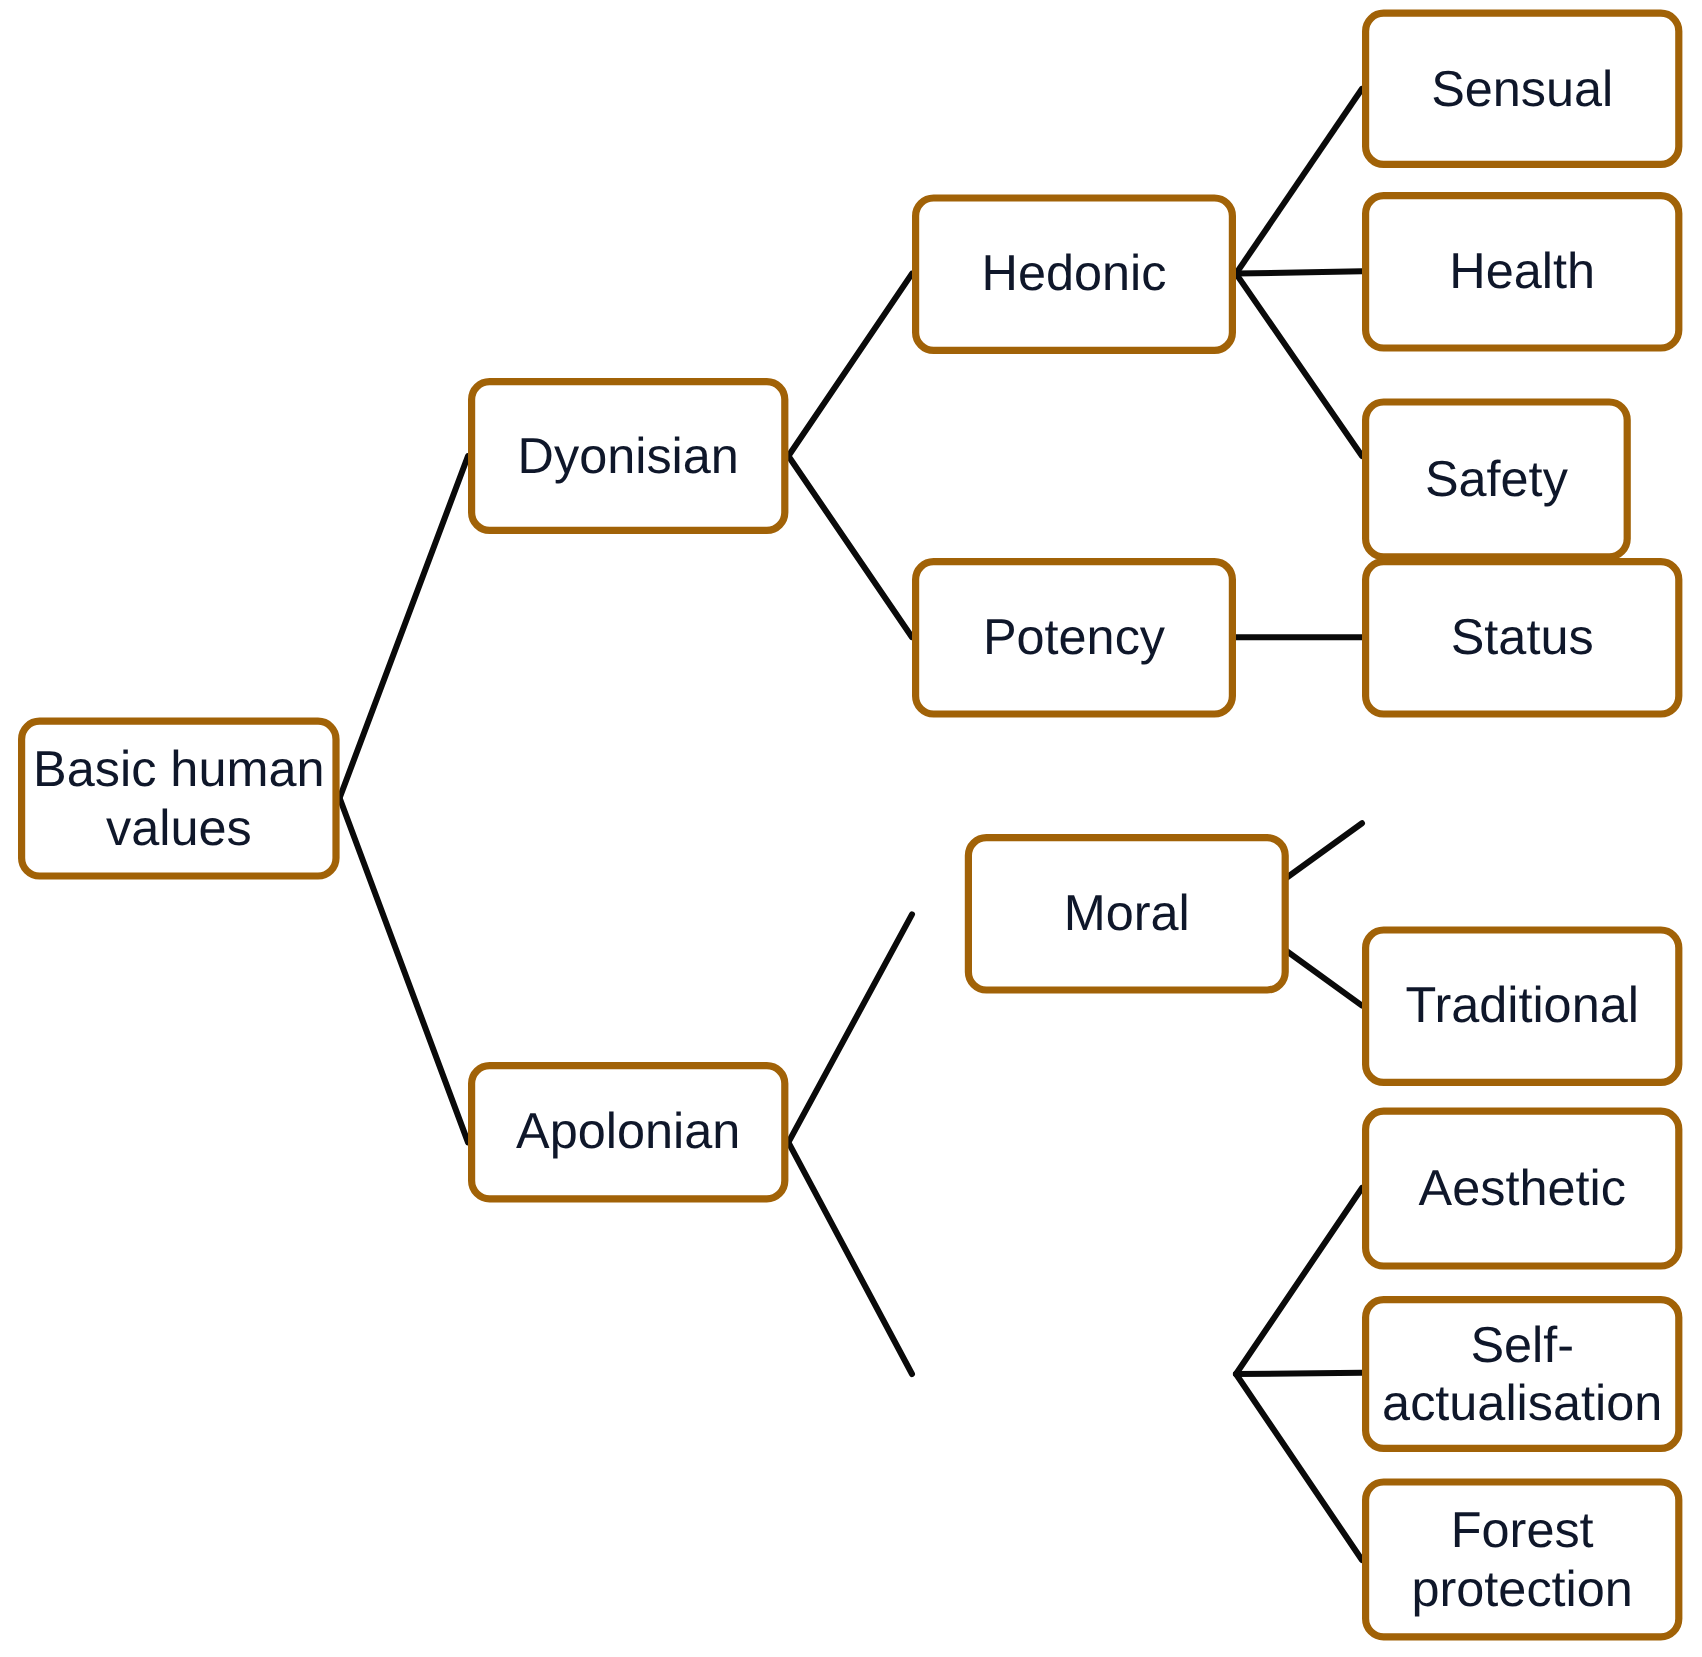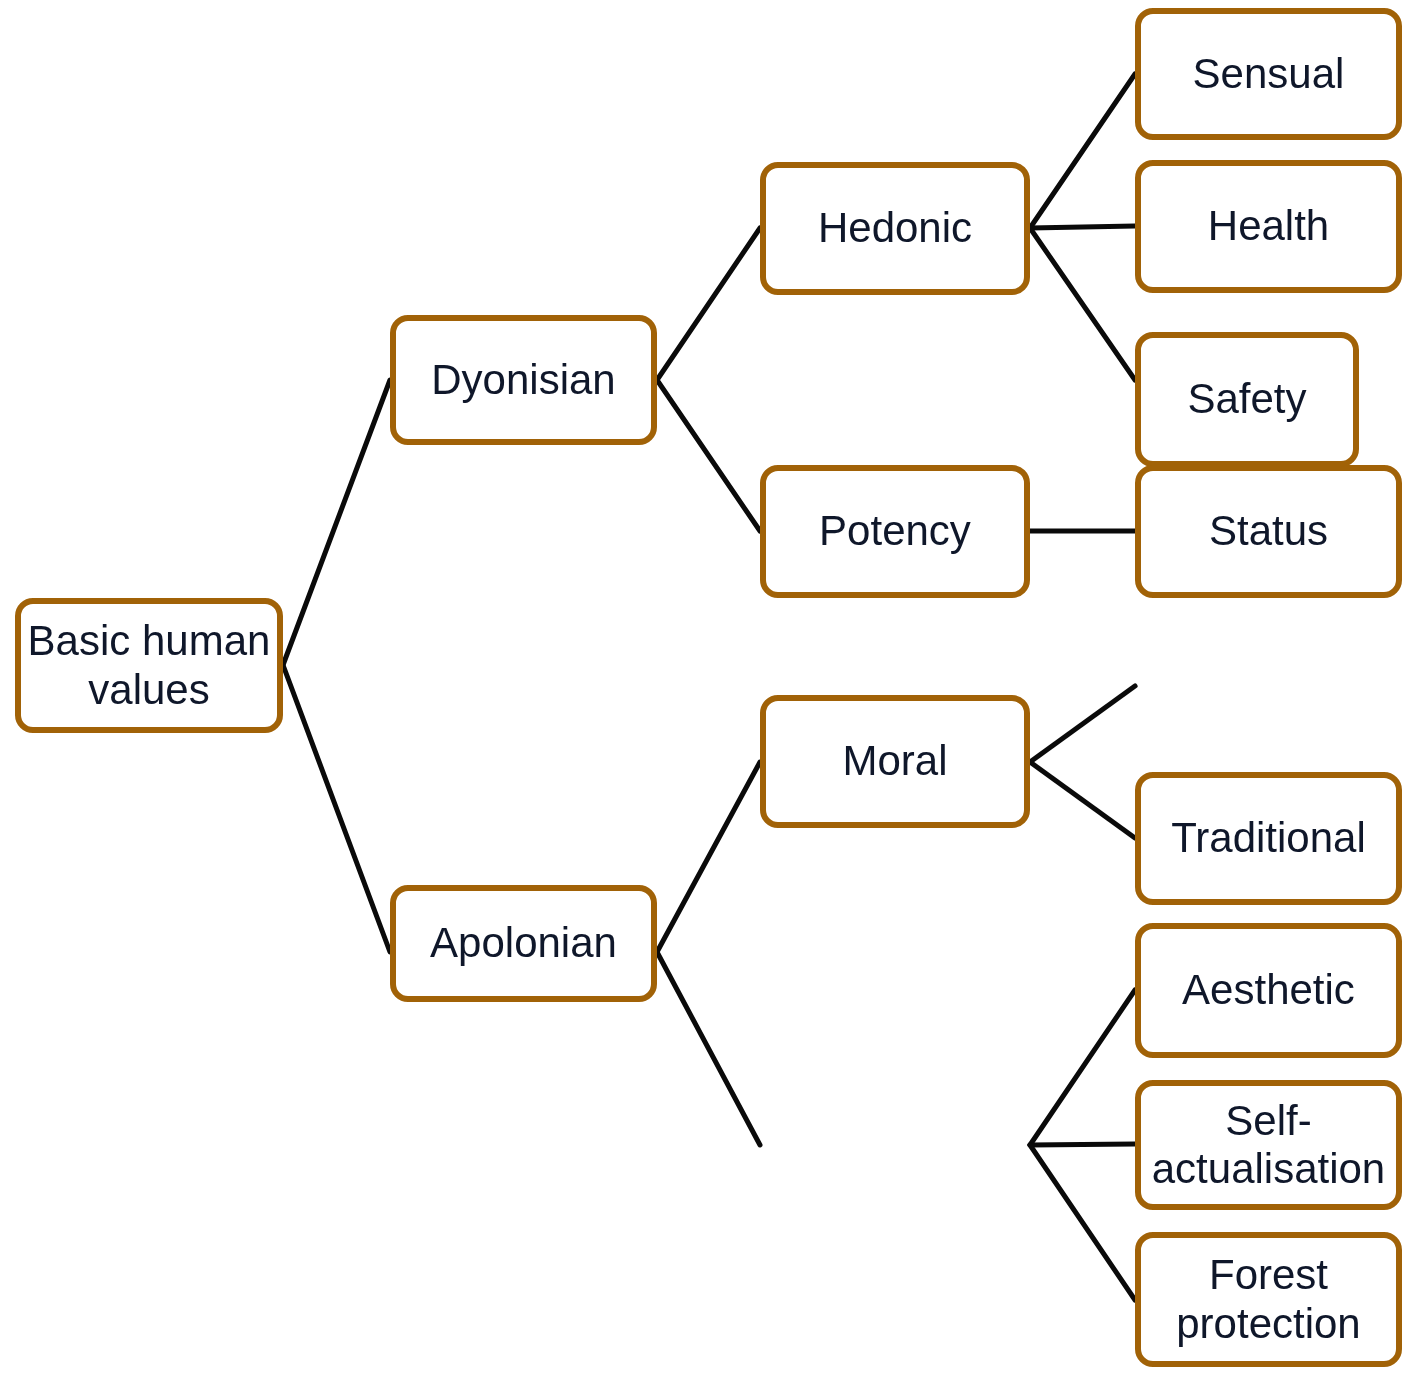--- a/index.html
+++ b/index.html
@@ -43,21 +43,21 @@
     padding: 0 4px;
   }
   
   .n-root         { left: 15px;   top: 598px;  width: 268px; height: 135px; }
   
   .n-dyonisian    { left: 390px;  top: 315px;  width: 267px; height: 130px; }
   .n-apolonian    { left: 390px;  top: 885px;  width: 267px; height: 117px; }
   
   .n-hedonic      { left: 760px;  top: 162px;  width: 270px; height: 133px; }
   .n-potency      { left: 760px;  top: 465px;  width: 270px; height: 133px; }
-  .n-moral        { left: 760px;  top: 695px;  width: 270px; height: 133px; }
+  .n-moral        { left: 804px;  top: 695px;  width: 270px; height: 133px; }
   .n-fulfillment  { left: 760px;  top: 1078px; width: 270px; height: 134px; }
   
   .n-sensual      { left: 1135px; top: 8px;    width: 267px; height: 132px; }
   .n-health       { left: 1135px; top: 160px;  width: 267px; height: 133px; }
   .n-safety       { left: 1135px; top: 312px;  width: 224px; height: 135px; margin-top: 20px; }
   .n-status       { left: 1135px; top: 465px;  width: 267px; height: 133px; }
   .n-relational   { left: 1135px; top: 620px;  width: 267px; height: 132px; }
   .n-traditional  { left: 1135px; top: 772px;  width: 267px; height: 133px; }
   .n-aesthetic    { left: 1135px; top: 923px;  width: 267px; height: 135px; }
   .n-selfact      { left: 1135px; top: 1080px; width: 267px; height: 130px; justify-content: flex-end; }

